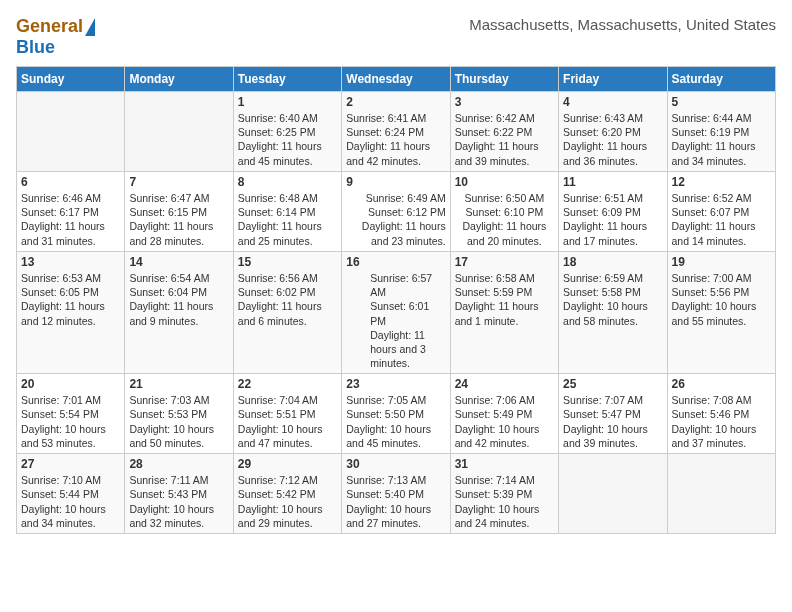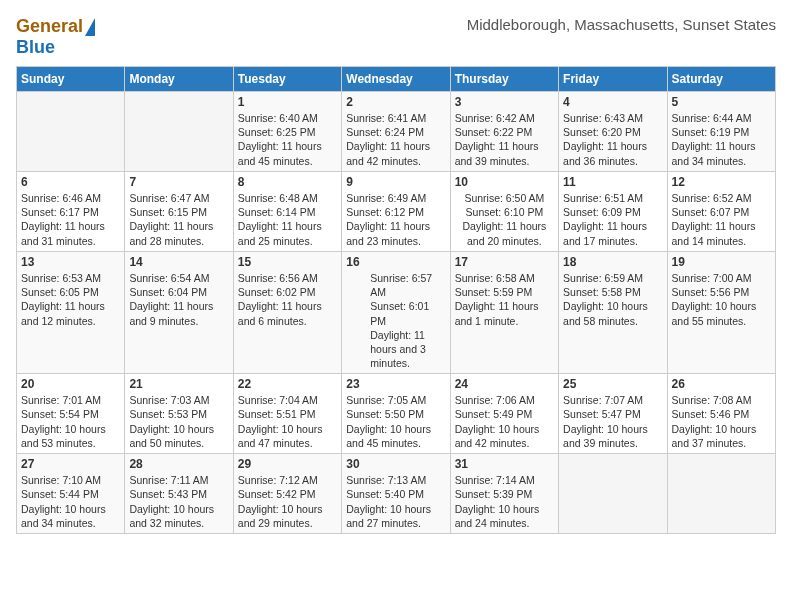--- a/index.html
+++ b/index.html
@@ -100,21 +100,21 @@
 
 <div class="header">
   <div class="logo">
     <div class="logo-text">
       <span class="logo-general">General</span>
       <span class="logo-icon"></span>
     </div>
     <span class="logo-blue">Blue</span>
   </div>
   <div class="title-block">
-    <div class="location">Middleborough, Massachusetts, Sunset States</div>
+    <div class="location">Massachusetts, Massachusetts, United States</div>
   </div>
 </div>
 
 <table>
   <thead>
     <tr>
     <th>Sunday</th>
         <th>Monday</th>
         <th>Tuesday</th>
         <th>Wednesday</th>
@@ -172,21 +172,21 @@
 Daylight: 11 hours and 28 minutes.</div>
         </td>
         <td>
           <span class="day-number">8</span>
           <div class="day-info" style="white-space: pre-line;">Sunrise: 6:48 AM
 Sunset: 6:14 PM
 Daylight: 11 hours and 25 minutes.</div>
         </td>
         <td>
           <span class="day-number">9</span>
-          <div class="day-info" style="white-space: pre-line;">Sunrise: 6:49 AM
+          <div class="day-info" style="white-space: pre-line; text-align: right;">Sunrise: 6:49 AM
 Sunset: 6:12 PM
 Daylight: 11 hours and 23 minutes.</div>
         </td>
         <td>
           <span class="day-number">10</span>
           <div class="day-info" style="white-space: pre-line; text-align: center;">Sunrise: 6:50 AM
 Sunset: 6:10 PM
 Daylight: 11 hours and 20 minutes.</div>
         </td>
         <td>

